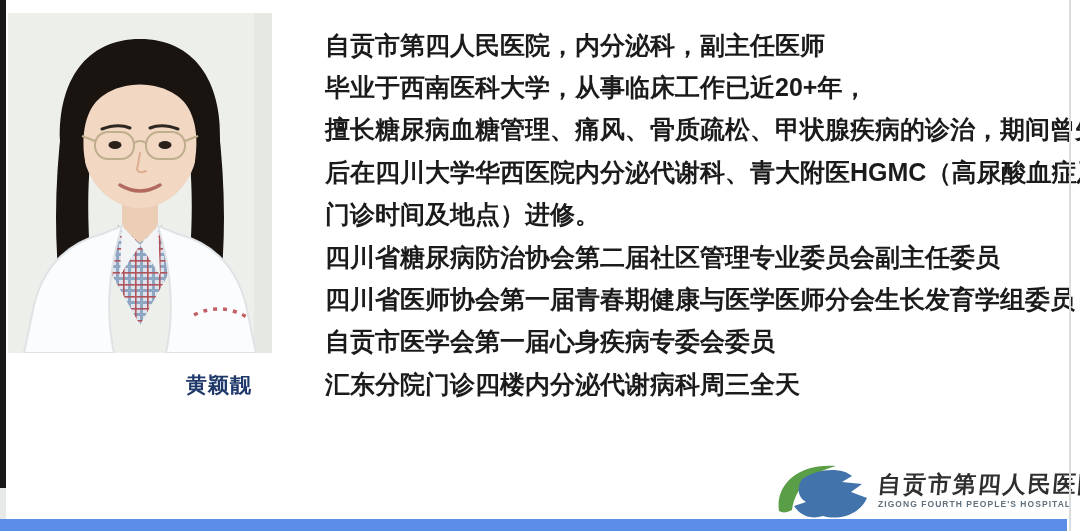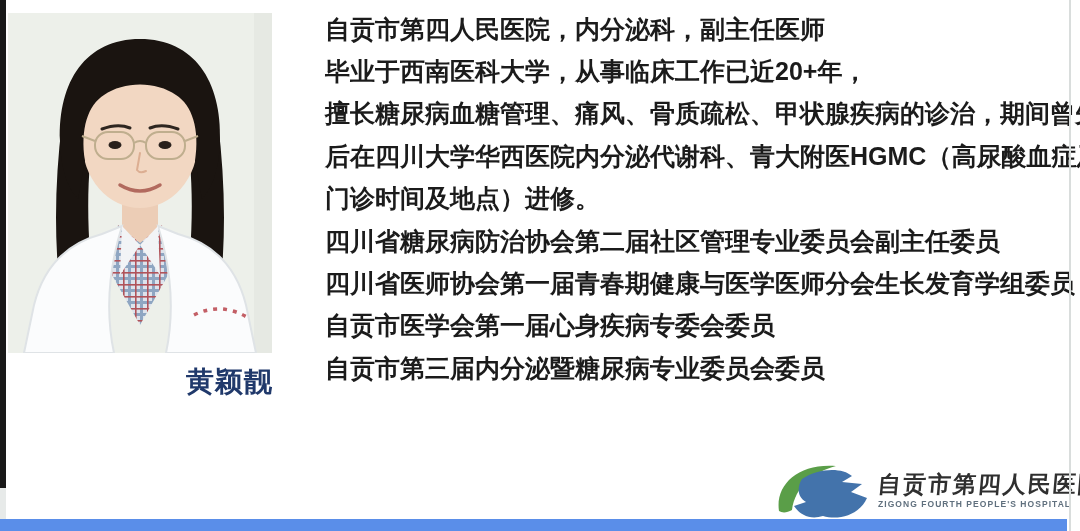--- a/index.html
+++ b/index.html
@@ -9,25 +9,25 @@
   }
   
   .left-strip{position:absolute;left:0;top:0;width:6px;height:488px;background:#181818;}
   .left-strip-bottom{position:absolute;left:0;top:488px;width:6px;height:31px;background:#e7eae9;}
   .right-line{position:absolute;left:1069px;top:0;width:2px;height:531px;background:#d9dddc;}
   .bottom-bar{position:absolute;left:0;top:519px;width:1067px;height:12px;background:var(--accent,#5a8ee9);}
   
   .photo{position:absolute;left:8px;top:13px;width:264px;height:340px;overflow:hidden;}
   
   .doctor-name{
-    position:absolute;left:186px;top:363px;font-size:28px;font-weight:700;
+    position:absolute;left:186px;top:371px;font-size:21px;font-weight:700;
     color:var(--name,#20396b);letter-spacing:1px;white-space:nowrap;
   }
   
-  .bio{position:absolute;left:325px;top:8px;width:745px;}
+  .bio{position:absolute;left:325px;top:24px;width:745px;}
   .bio-line{
     height:42.4px;display:flex;align-items:center;white-space:nowrap;
     font-size:25px;font-weight:700;color:var(--text,#1b1b1b);
   }
   .bio-line.highlight{color:var(--highlight,#e1332a);font-size:26px;letter-spacing:1px;}
   
   .logo{position:absolute;left:772px;top:459px;display:flex;align-items:center;}
   .logo-mark{width:102px;height:62px;flex:0 0 auto;}
   .logo-text{margin-left:4px;display:flex;flex-direction:column;justify-content:center;}
   .logo-cn{
@@ -103,21 +103,21 @@
 
   <div class="bio">
     <div class="bio-line">自贡市第四人民医院，内分泌科，副主任医师</div>
     <div class="bio-line">毕业于西南医科大学，从事临床工作已近20+年，</div>
     <div class="bio-line">擅长糖尿病血糖管理、痛风、骨质疏松、甲状腺疾病的诊治，期间曾先</div>
     <div class="bio-line">后在四川大学华西医院内分泌代谢科、青大附医HGMC（高尿酸血症及</div>
     <div class="bio-line">门诊时间及地点）进修。</div>
     <div class="bio-line">四川省糖尿病防治协会第二届社区管理专业委员会副主任委员</div>
     <div class="bio-line">四川省医师协会第一届青春期健康与医学医师分会生长发育学组委员</div>
     <div class="bio-line">自贡市医学会第一届心身疾病专委会委员</div>
-    <div class="bio-line">自贡市第三届内分泌暨糖尿病专业委员会委员</div>
+    <div class="bio-line">汇东分院门诊四楼内分泌代谢病科周三全天</div>
   </div>
 
   <div class="logo">
     <svg class="logo-mark" viewBox="0 0 102 62" xmlns="http://www.w3.org/2000/svg">
 
       <path d="M7,52 C3,26 26,4 64,7 C41,13 23,28 20,51 C15,54 10,54 7,52 Z" fill="#5a9e48"></path>
 
       <path d="M30,20 C46,9 70,8 80,17 L70,23 L90,25 L79,33 L95,39 C88,55 68,62 51,57 C38,61 28,56 22,47 L34,43 C25,38 25,28 30,20 Z" fill="#4373ab"></path>
     </svg>
     <div class="logo-text">

